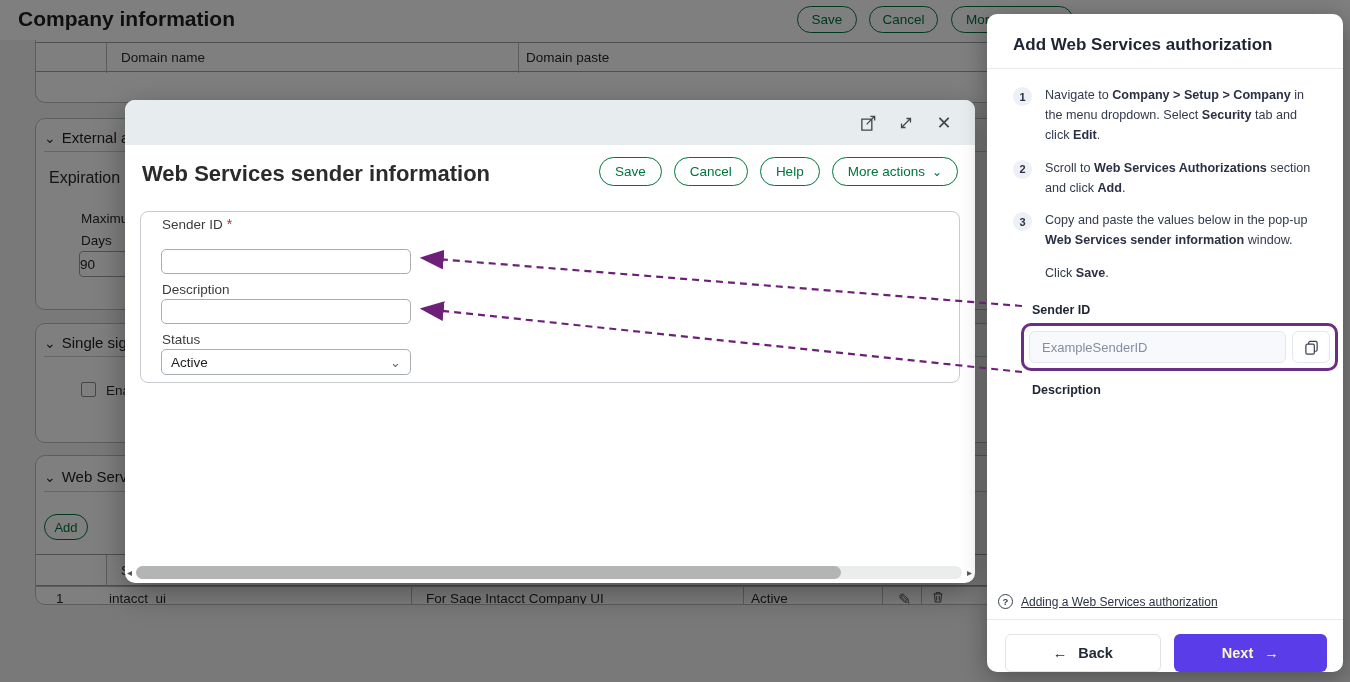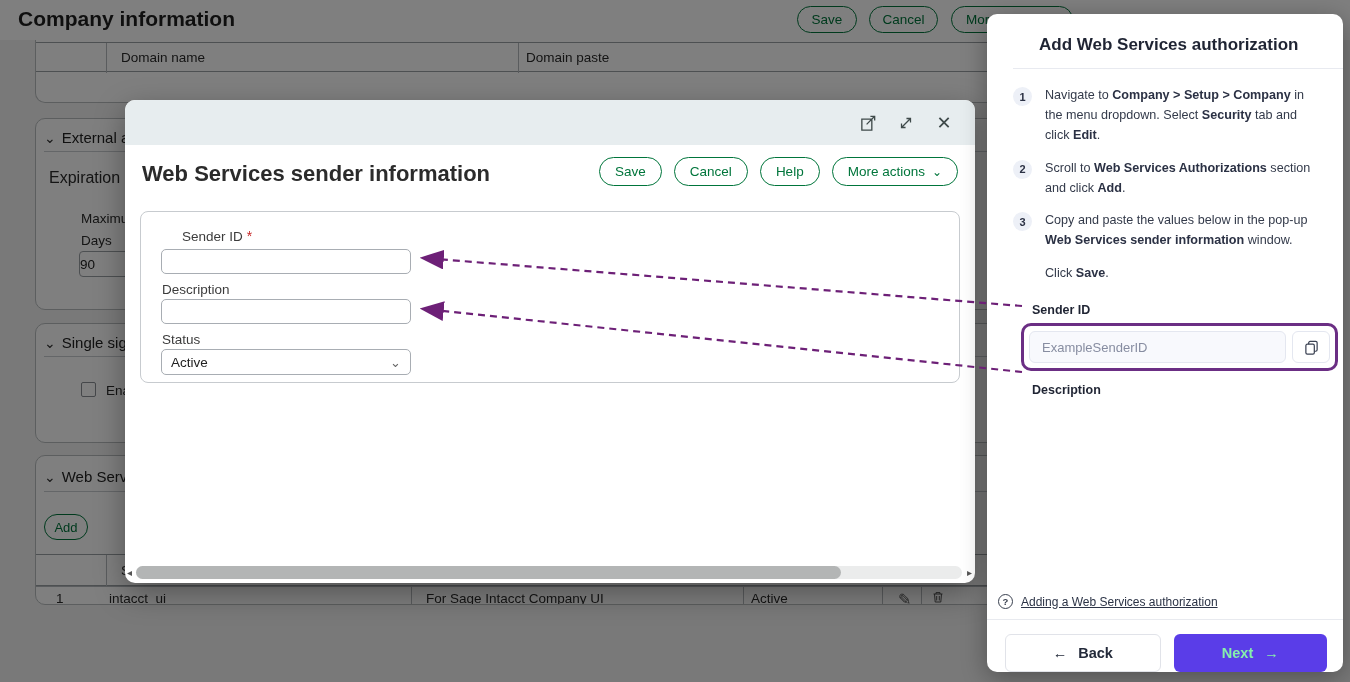--- a/index.html
+++ b/index.html
@@ -57,21 +57,21 @@
   .m-scrollbar { position:absolute; left:0; bottom:3px; width:100%; height:15px; }
   .sb-arrow { position:absolute; top:0; font-size:10px; color:#555; line-height:15px; cursor:pointer;}
   .sb-track { position:absolute; left:11px; right:13px; top:1px; height:13px; background:#ebecec; border-radius:7px; }
   .sb-thumb { position:absolute; left:0; top:0; height:13px; width:705px; background:#b3b5b5; border-radius:7px; cursor:grab;}
 
   
   .side-panel { position:absolute; left:987px; top:14px; width:356px; height:658px; background:#fff;
                 border-radius:10px; box-shadow:0 6px 26px rgba(0,0,0,.33); z-index:30;
                 display:flex; flex-direction:column; color:#2b3144; }
   .sp-header { padding:21px 26px 13px 26px; font-size:17px; font-weight:700; color:#1f2433;
-               border-bottom:1px solid #e8eaf0;margin-left:26px; }
+               border-bottom:1px solid #e8eaf0; }
   .sp-steps { padding:17px 24px 0 26px; }
   .step { display:flex; gap:13px; margin-bottom:13px; }
   .step-num { flex:0 0 19px; height:19px; border-radius:50%; background:#edf0f7; color:#2b3144;
               font-size:11px; font-weight:700; display:grid; place-items:center; margin-top:1px; }
   .step-num.empty { background:transparent; }
   .step-text { font-size:12.6px; line-height:1.58; color:#333a4a; }
   .step-text b { font-weight:700; color:#2b3144; }
   .sp-fields { padding:6px 0 0 0; }
   .sp-flabel { font-size:12.5px; font-weight:700; color:#1f2433; margin:0 0 6px 45px; }
   .ring { margin:0 5px 12px 34px; border:3px solid #6b2e84; border-radius:10px; padding:5px;
@@ -84,21 +84,21 @@
   .help-row { margin-top:auto; display:flex; align-items:center; gap:8px; padding:0 26px 10px 11px; }
   .q-icon { flex:0 0 15px; height:15px; border:1.4px solid #39404f; border-radius:50%; color:#39404f;
             font-size:9.5px; font-weight:700; display:grid; place-items:center; }
   .help-link { font-size:12px; color:#2b3346; text-decoration:underline; cursor:pointer; }
   .sp-divider { border-top:1px solid #e8eaef; }
   .sp-buttons { display:flex; gap:13px; padding:14px 16px 0 18px; }
   .btn-back { flex:1; height:38px; background:#fff; border:1px solid #e1e3e9; border-radius:6px;
               font-size:14.5px; font-weight:700; color:#232a3a; display:flex; align-items:center;
               justify-content:center; gap:11px; cursor:pointer; font-family:"Liberation Sans",sans-serif;}
   .btn-next { flex:1; height:38px; background:#5a3de8; border:none; border-radius:6px; font-size:14.5px;
-              font-weight:700; color:#86efac; display:flex; align-items:center; justify-content:center;
+              font-weight:700; color:#fef9c3; display:flex; align-items:center; justify-content:center;
               gap:11px; cursor:pointer; font-family:"Liberation Sans",sans-serif;}
   .sp-footer { text-align:center; padding:14px 0 12px 0; font-size:10.5px; color:#b6bace; }
   .sp-footer .brand { font-size:13.5px; font-weight:600; letter-spacing:.4px; color:#aeb3cc; margin-left:4px;}
 
   .arrows { position:absolute; left:0; top:0; z-index:40; pointer-events:none; }
 </style>
 </head>
 <body>
 
 <div class="stage">
@@ -194,21 +194,21 @@
         <button class="mbtn">Cancel</button>
         <button class="mbtn">Help</button>
         <button class="mbtn">
           <span>More actions</span>
           <span class="chev" style="color:#00753b;font-size:12px;">⌄</span>
         </button>
       </div>
     </div>
 
     <div class="form-panel">
-      <div class="f-label" style="left:21px;top:16px;margin-left:20px;">
+      <div class="f-label" style="left:21px;top:4px;">
         <span>Sender ID</span><span class="req">*</span>
       </div>
       <input class="f-input" style="top: 37px;">
       <div class="f-label" style="left:21px;top:70px;">Description</div>
       <input class="f-input" style="top: 87px;">
       <div class="f-label" style="left:21px;top:120px;">Status</div>
       <div class="f-select" style="top:137px;">
         <span>Active</span>
         <span class="chev">⌄</span>
       </div>

